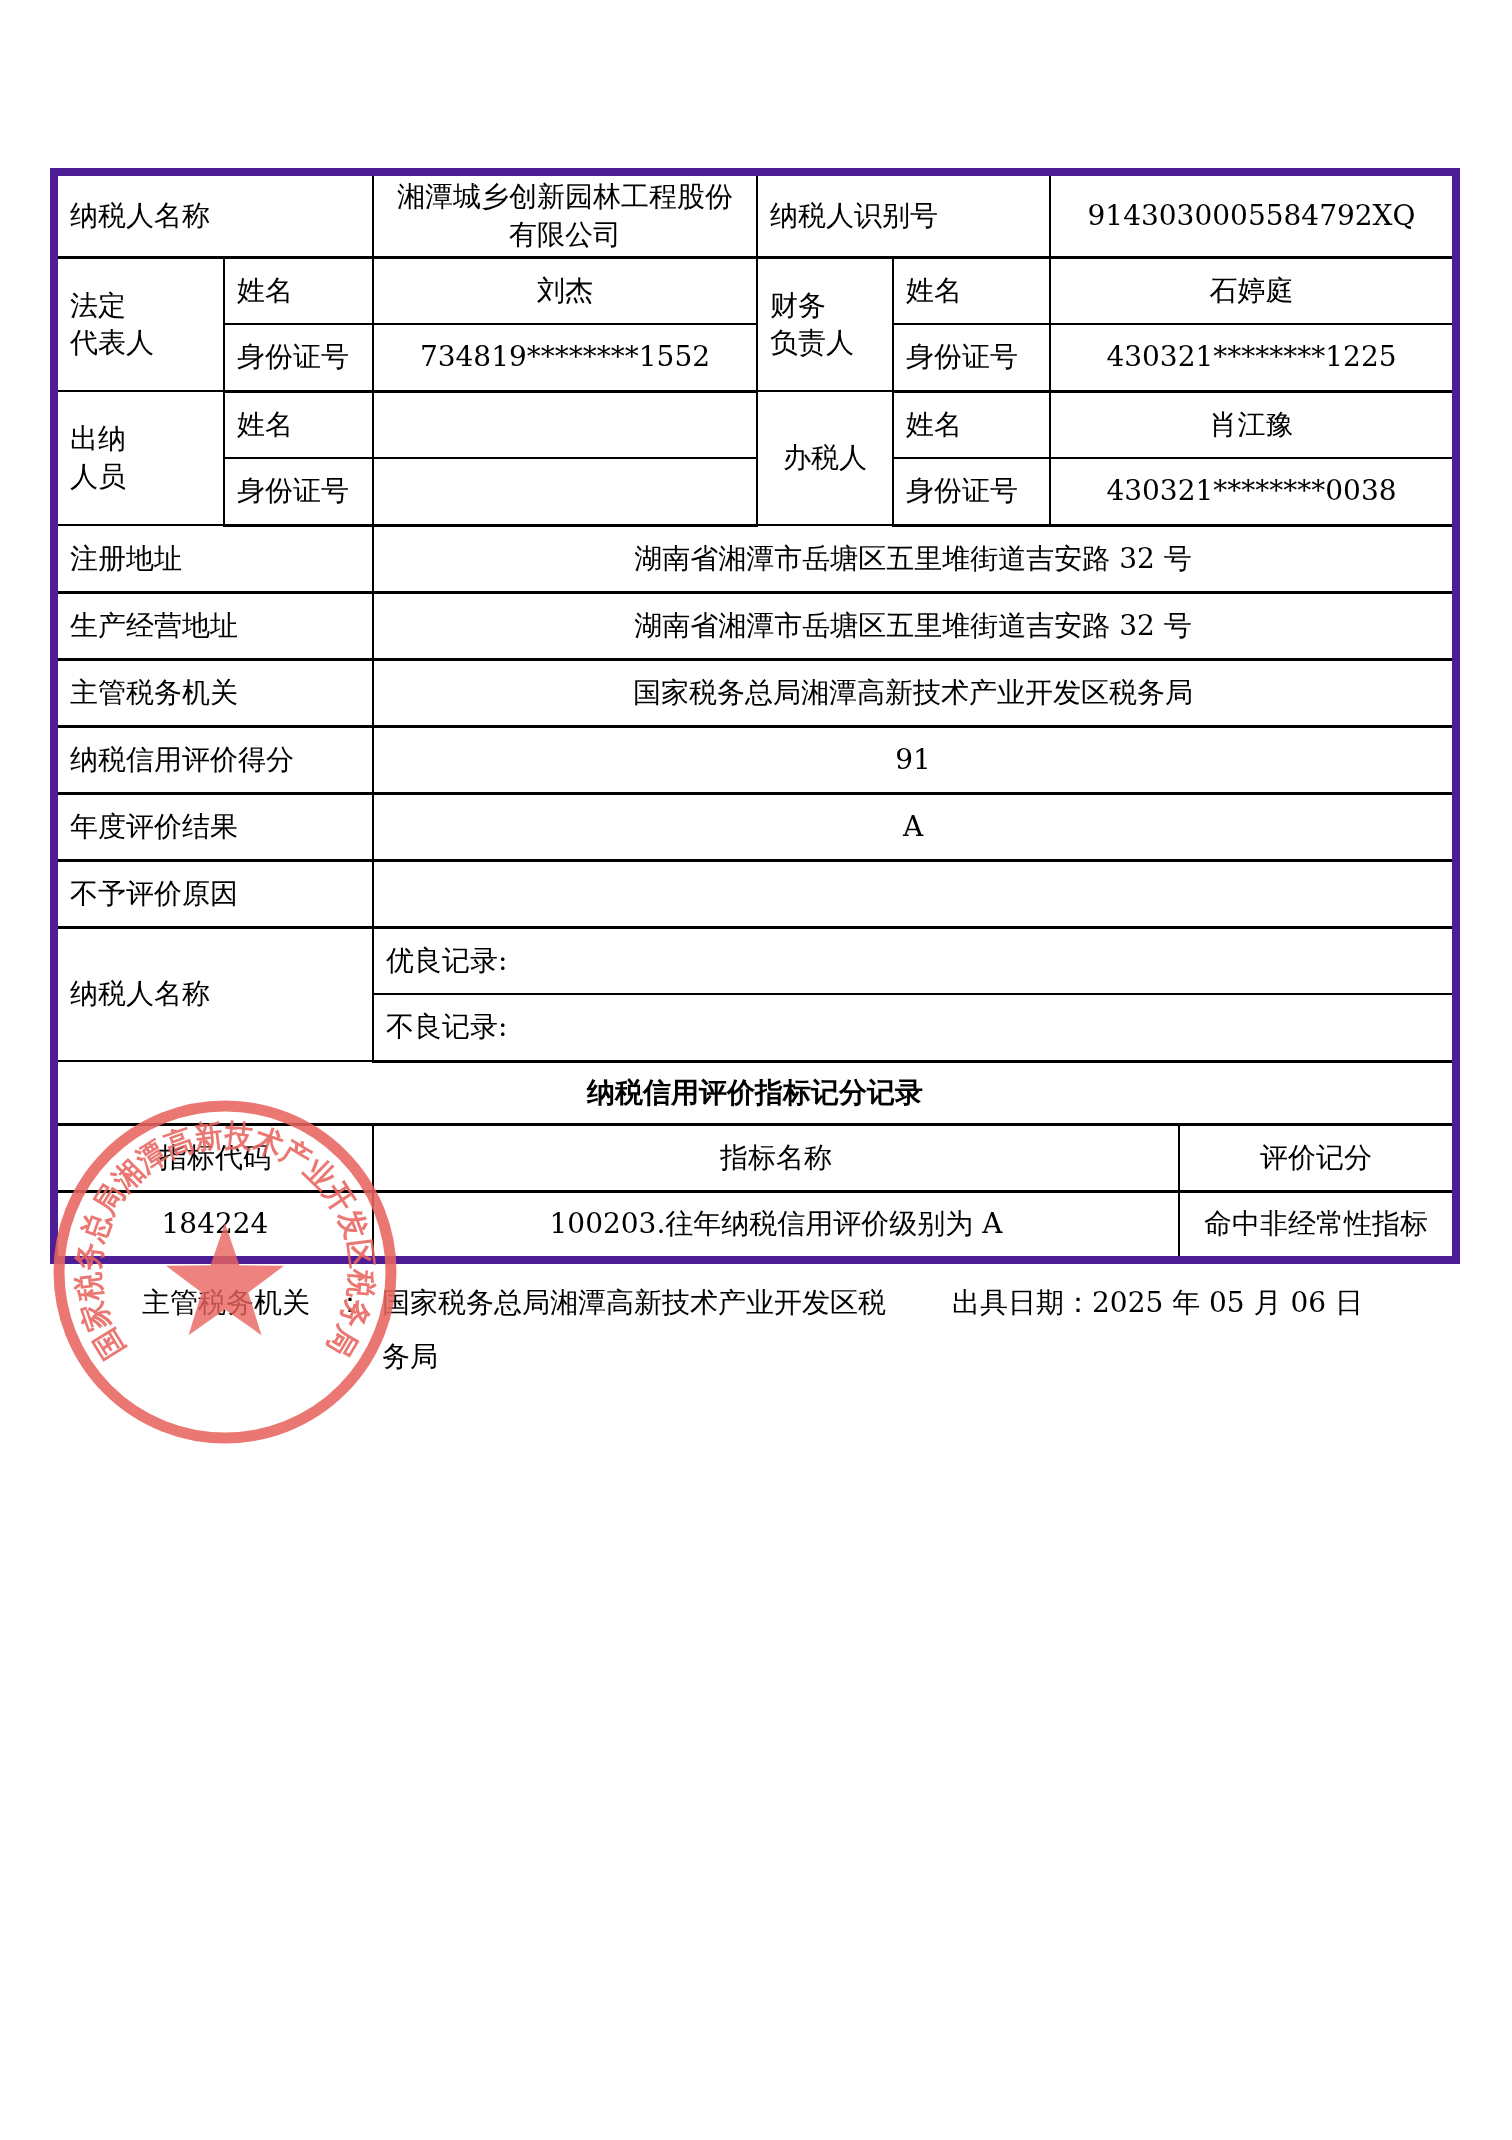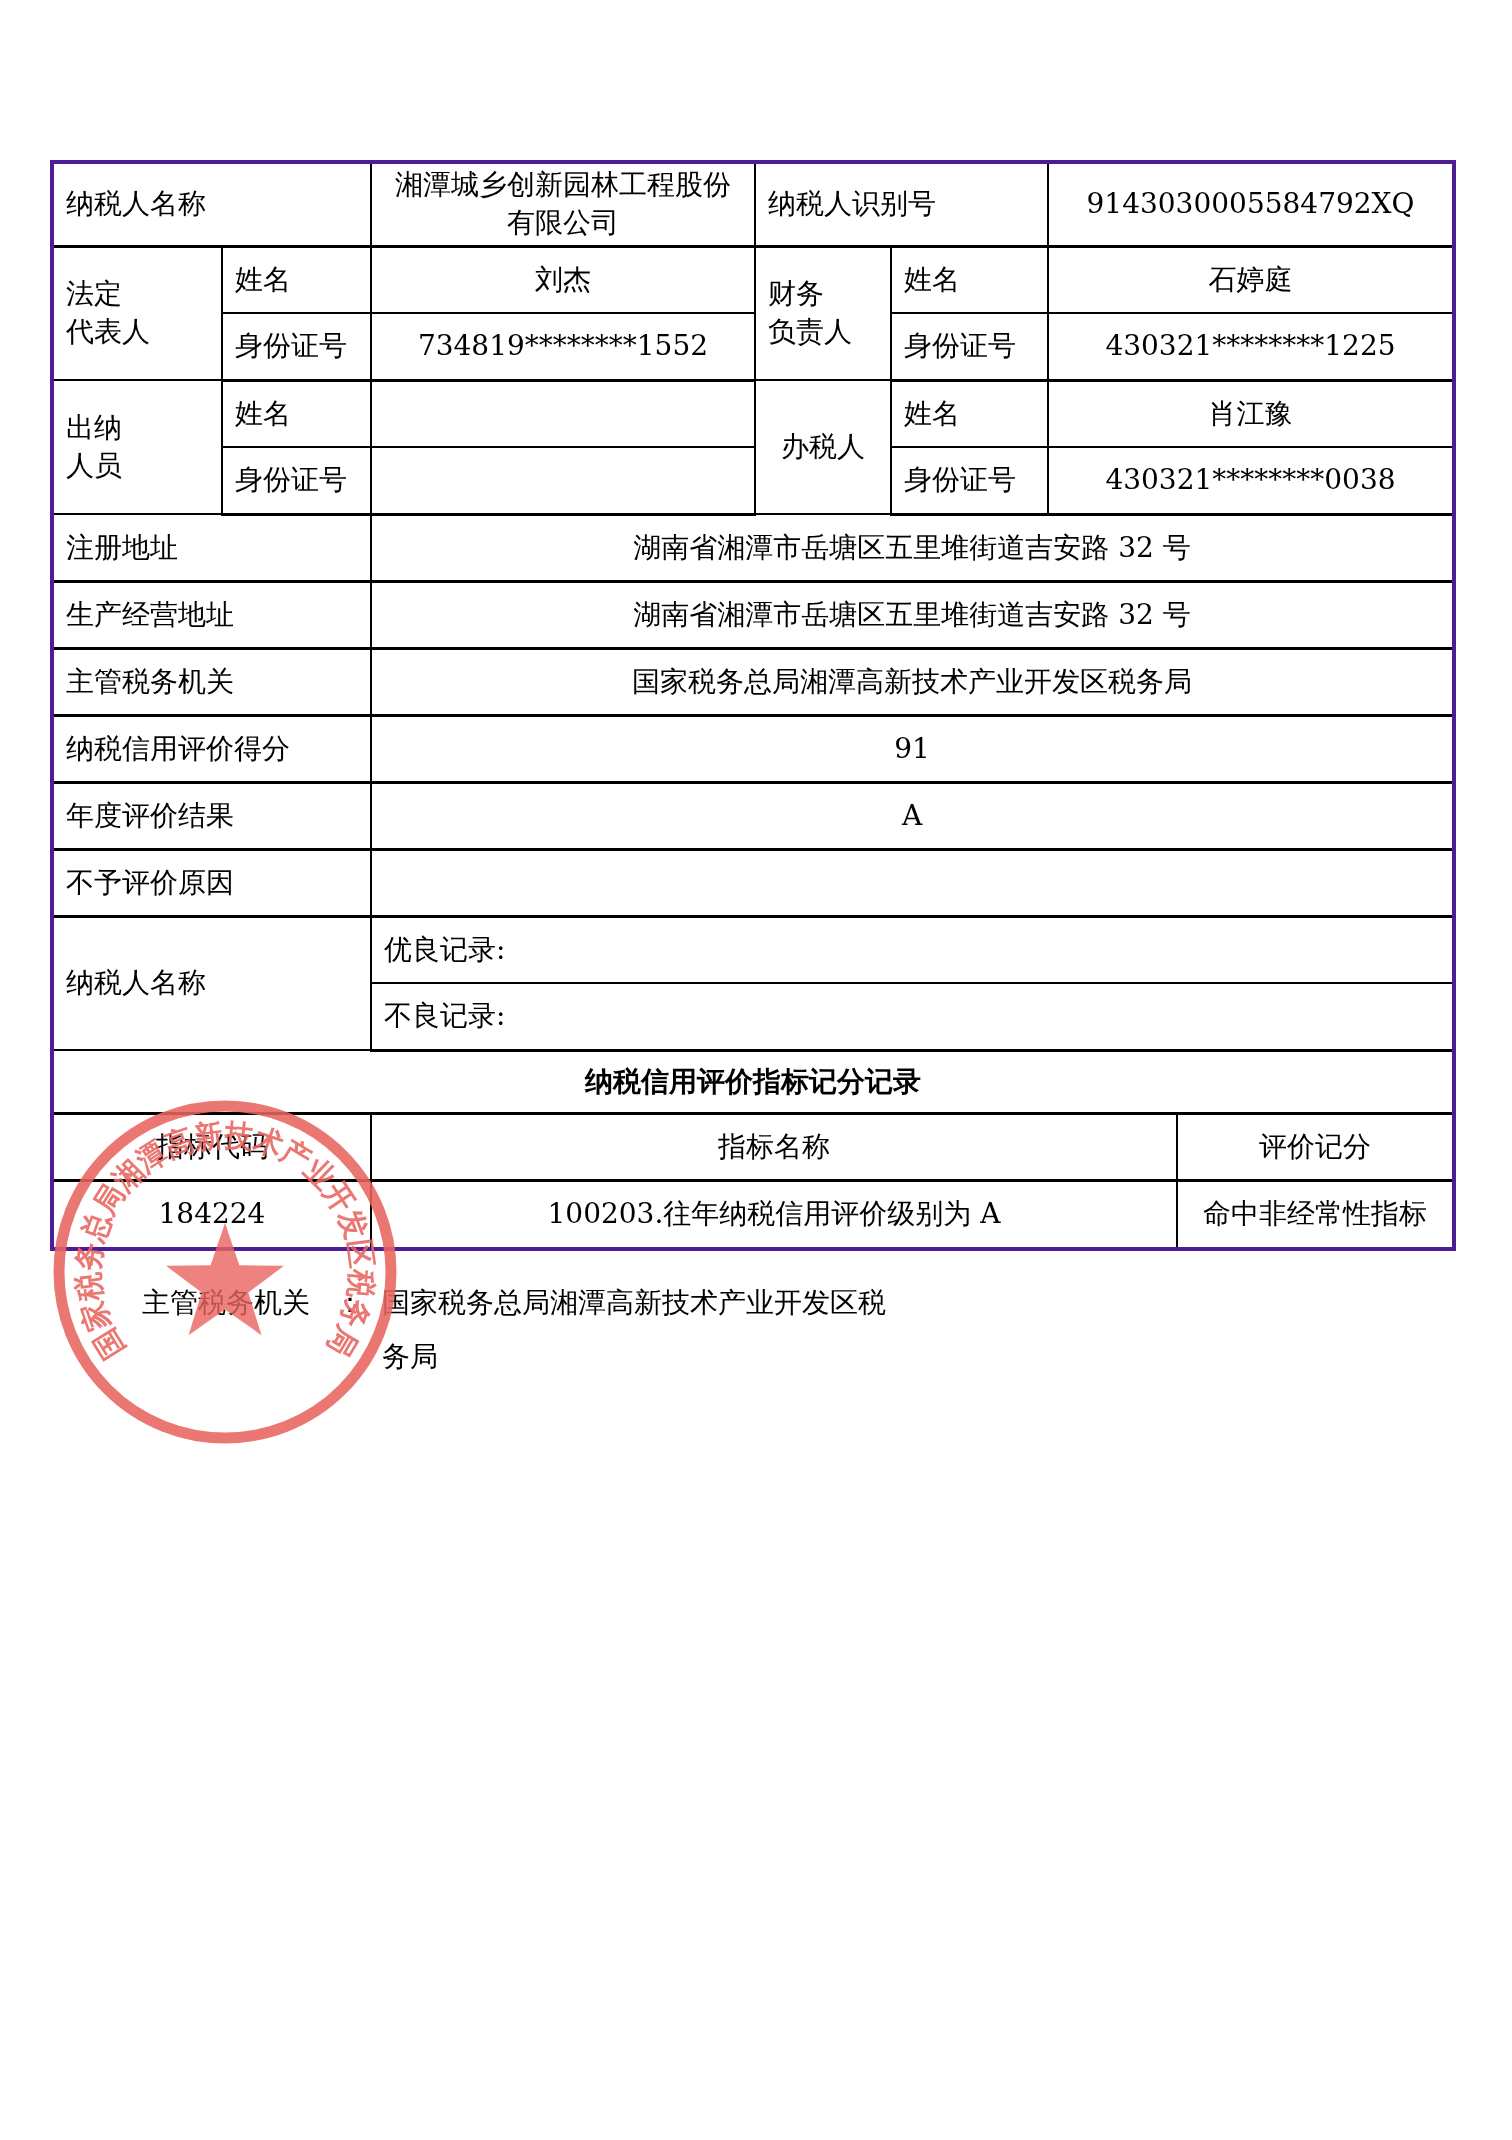--- a/index.html
+++ b/index.html
@@ -17,25 +17,25 @@
     margin: 0;
     text-align: center;
     font-size: 35px;
     font-weight: 700;
     letter-spacing: 1px;
     line-height: 60px;
   }
 
   table.credit {
     position: absolute;
-    left: 50px; top: 160px;
+    left: 50px; top: 168px;
     width: 1405px;
     border-collapse: collapse;
     table-layout: fixed;
-    border: 4px solid #4c1d95;
+    border: 8px solid #4c1d95;
   }
   table.credit td {
     border: 2px solid #000;
     font-size: 28px;
     line-height: 1.35;
     padding: 2px 12px;
     vertical-align: middle;
     overflow: hidden;
   }
   
@@ -187,20 +187,23 @@
     </tr>
   </tbody>
     </table>
 
   <div class="footer">
     <div class="footer-left">
       <span class="footer-label">主管税务机关</span>
       <span class="footer-colon">：</span>
       <span class="footer-org">国家税务总局湘潭高新技术产业开发区税务局</span>
     </div>
+    <div class="footer-date">
+      <span>出具日期：</span><span>2025 年 05 月 06 日</span>
+    </div>
   </div>
 
   <div class="seal">
     <svg width="360" height="360" viewBox="0 0 360 360" xmlns="http://www.w3.org/2000/svg">
       <circle cx="180" cy="180" r="166" fill="none" stroke-width="11" stroke="#e96560"></circle>
       <path id="sealArc" d="M 80.7 257.6 A 126 126 0 1 1 279.3 257.6" fill="none"></path>
       <text fill="#e96560">
         <textPath href="#sealArc" startOffset="0" textLength="560" lengthAdjust="spacingAndGlyphs">国家税务总局湘潭高新技术产业开发区税务局</textPath>
       </text>
       <polygon opacity="0.92" points="180,131 194.4,173.2 238.97,173.84 203.3,200.6 216.44,243.16 180,217.5 143.56,243.16 156.7,200.6 121.03,173.84 165.6,173.2" fill="#e96560"></polygon>

